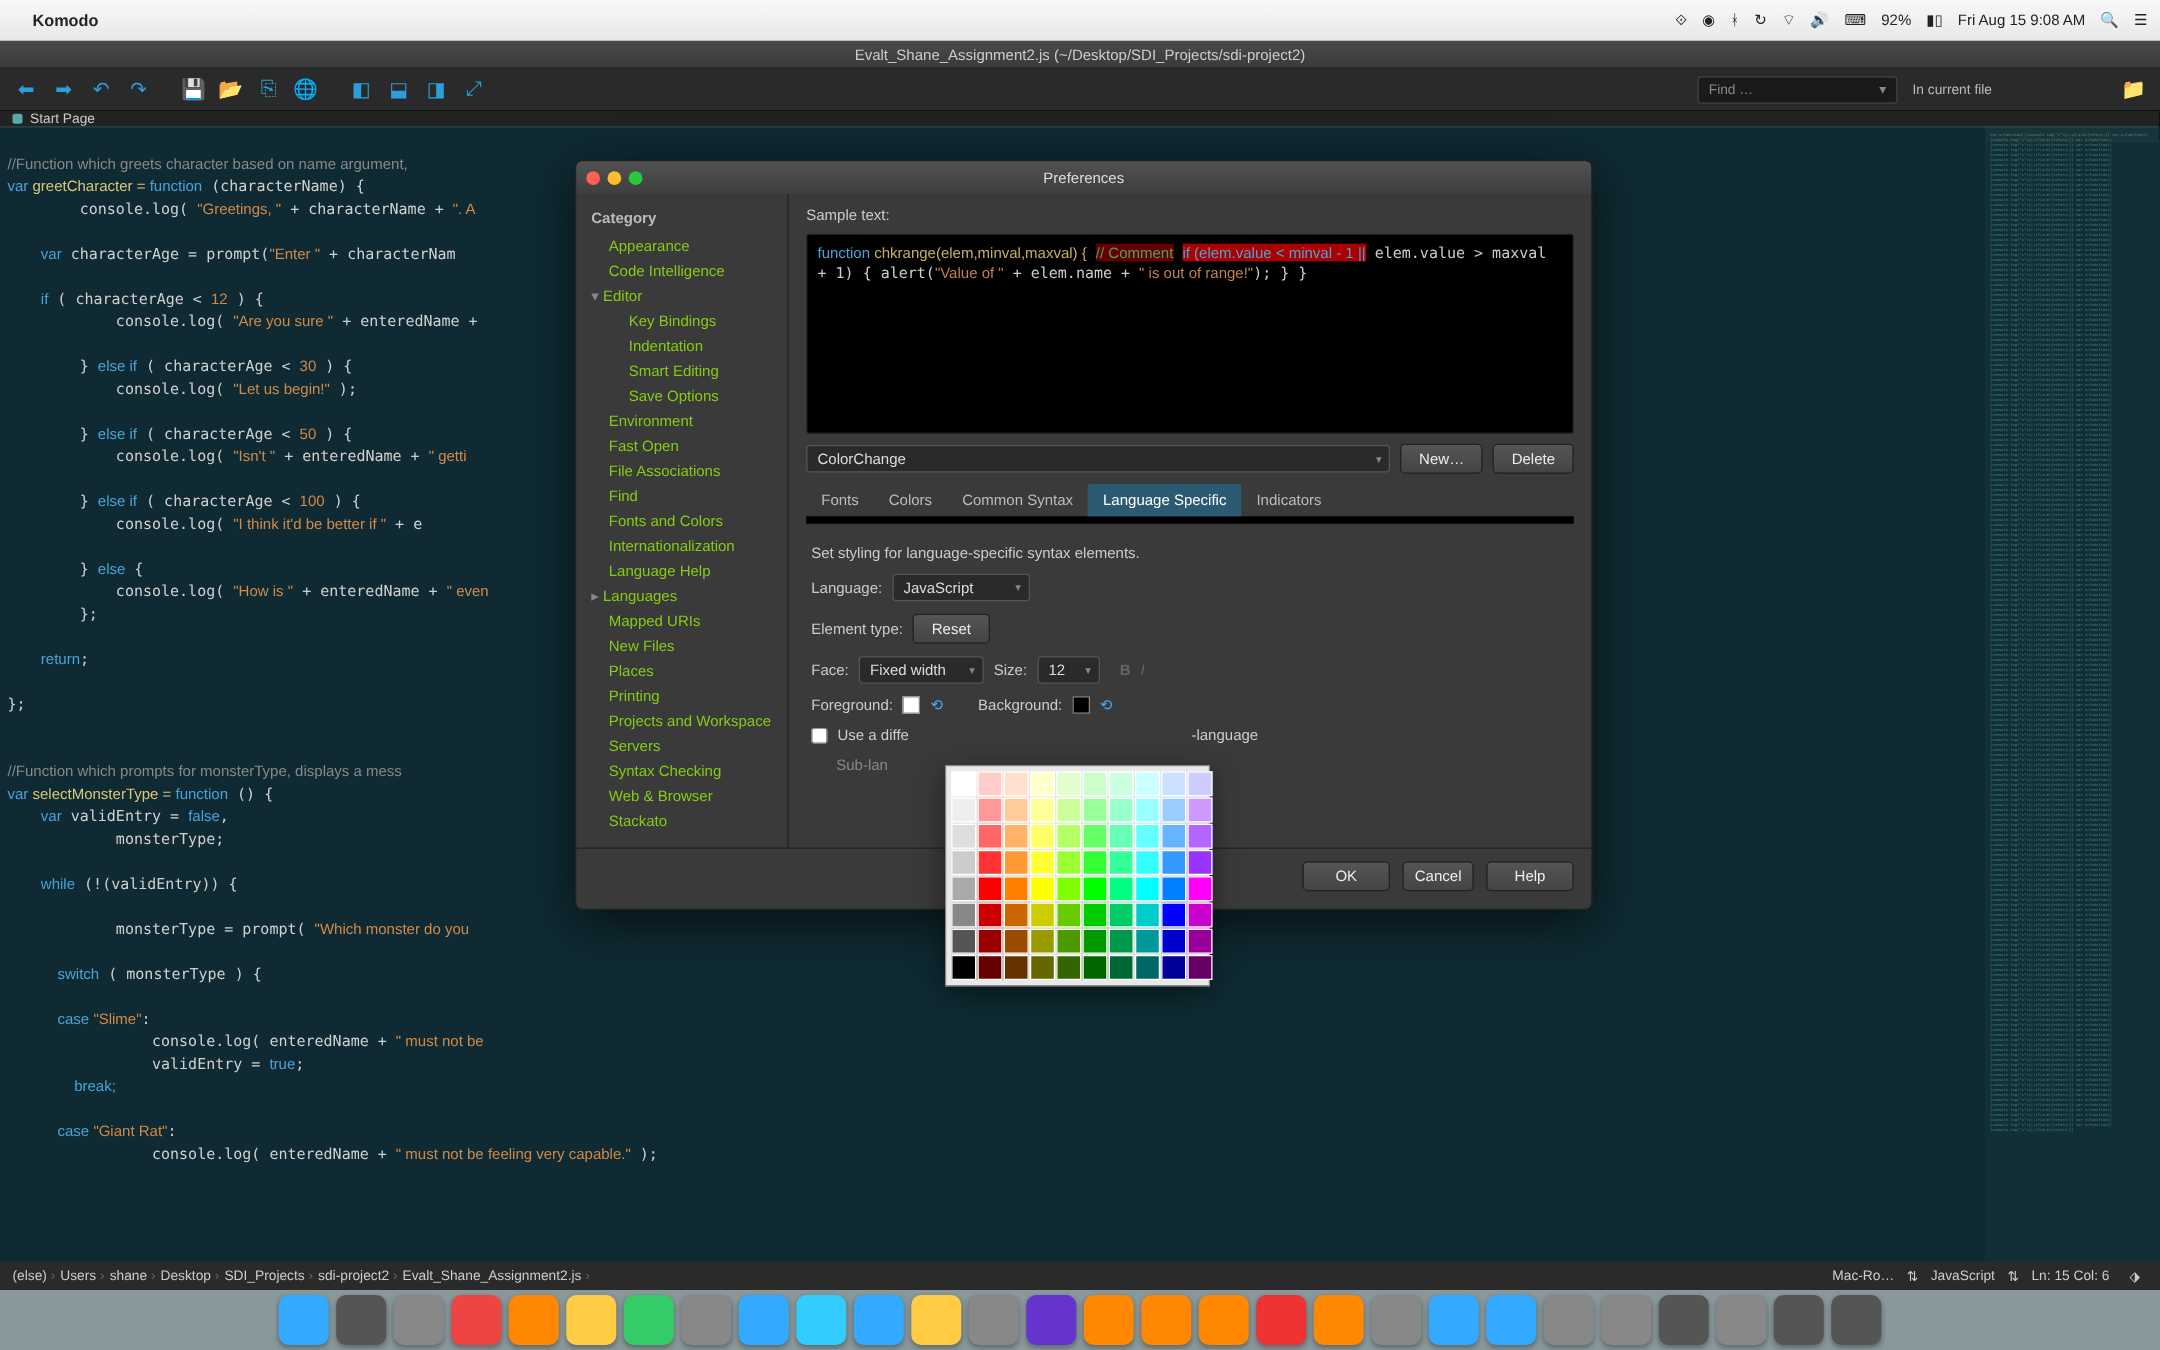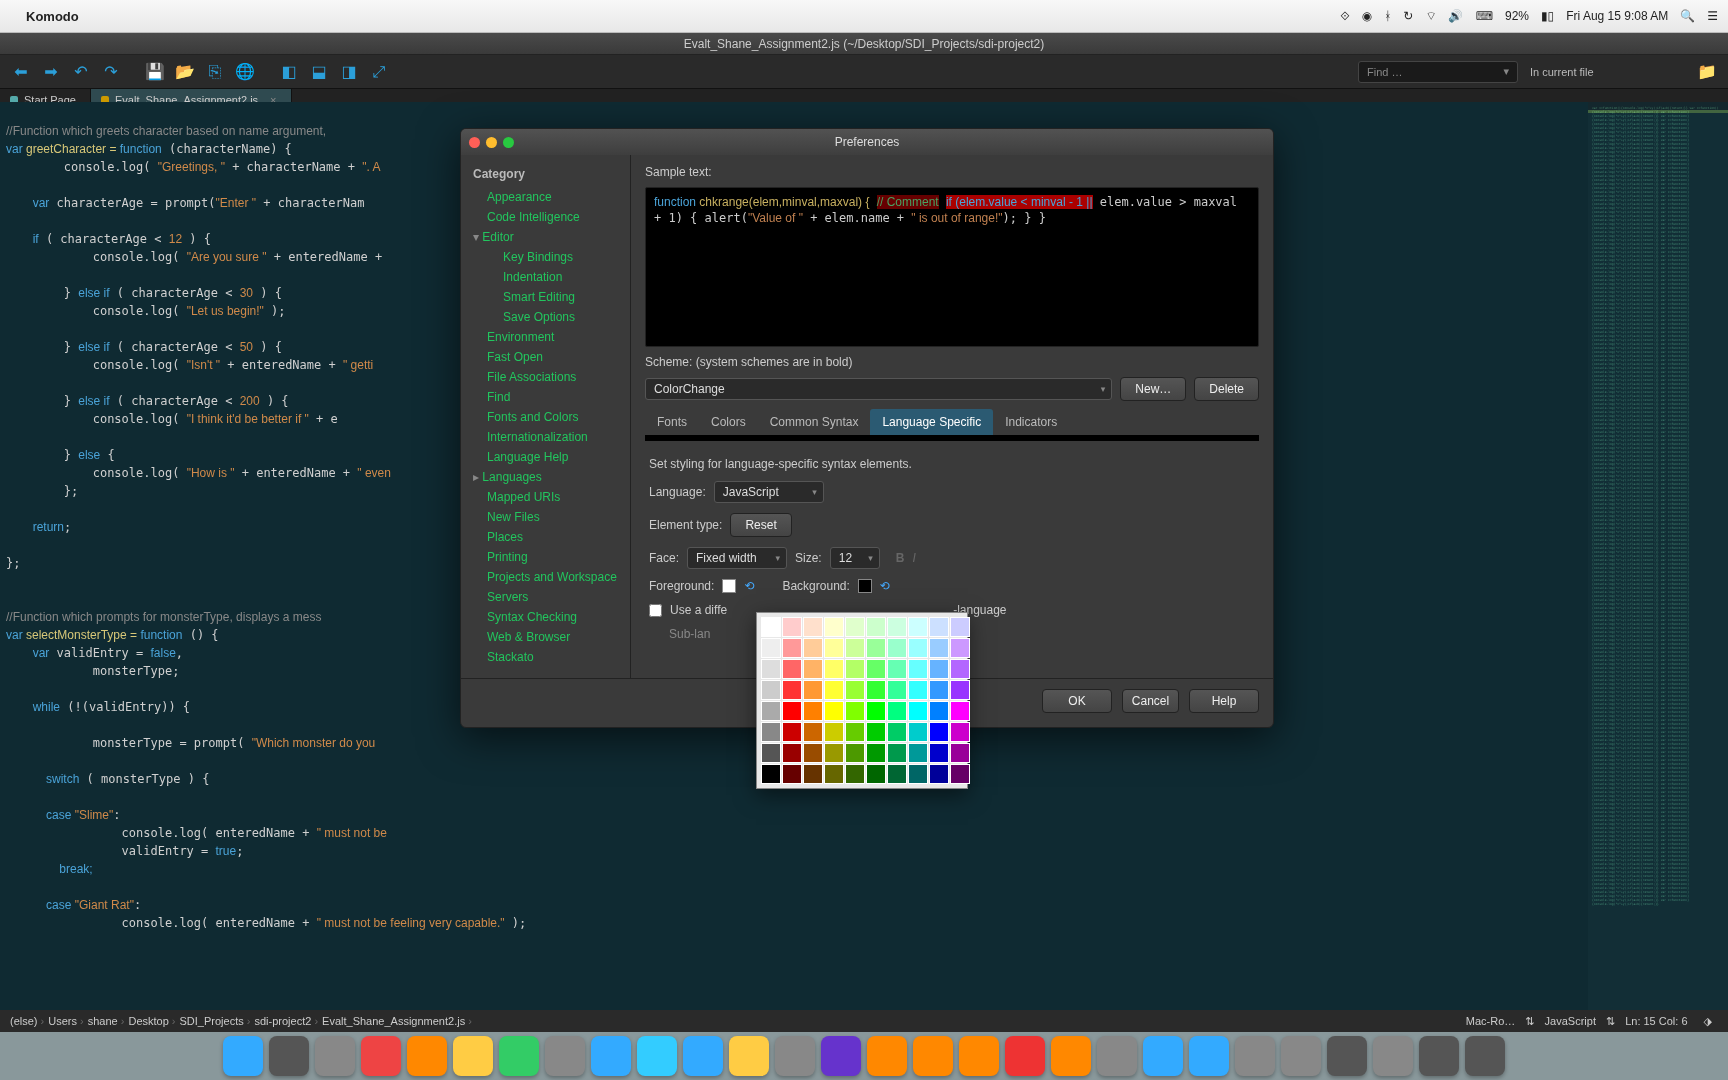--- a/index.html
+++ b/index.html
@@ -17,21 +17,21 @@
 
 
 .toolbar { height: 34px; background: #2a2a2a; display: flex; align-items: center; padding: 0 8px; gap: 4px; border-bottom: 1px solid #111; }
 .toolbar .tbtn { width: 26px; height: 26px; display: flex; align-items: center; justify-content: center; color: #2b9fd9; font-size: 16px; cursor: pointer; }
 .toolbar .sep { width: 10px; }
 .toolbar .spacer { flex: 1; }
 .toolbar .find { width: 160px; height: 22px; background: #1a1a1a; color: #888; border: 1px solid #444; border-radius: 3px; padding: 0 8px; font-size: 11px; display: flex; align-items: center; justify-content: space-between; }
 .toolbar .scope { color: #bbb; font-size: 11px; margin-left: 8px; width: 160px; }
 
 
-.tabs { height: 24px; background: #222; display: flex; align-items: stretch; border-bottom: 3px solid #bef264; }
+.tabs { height: 24px; background: #222; display: flex; align-items: stretch; border-bottom: 5px solid #bef264; flex-direction: column; }
 .tab { padding: 0 14px 0 10px; display: flex; align-items: center; font-size: 11px; color: #ccc; border-right: 1px solid #111; gap: 6px; }
 .tab.active { background: #2f4a50; }
 .tab .dot { width: 8px; height: 8px; background: #5aa; border-radius: 2px; }
 
 
 .editor { position: absolute; top: 102px; left: 0; right: 0; bottom: 70px; display: flex; }
 .gutter { width: 40px; background: #12323a; color: #6a8a92; font: 12px/18px Menlo, monospace; text-align: right; padding: 2px 6px 0 0; }
 .code { flex: 1; background: #0f2a32; color: #d0d0d0; font: 12px/18px Menlo, monospace; padding: 2px 0 0 6px; white-space: pre; overflow: hidden; }
 .minimap { width: 140px; background: #0f2a32; opacity: .7; font: 3px/4px monospace; color: #5a8; padding: 4px; overflow: hidden; }
 .c-com { color: #888; }
@@ -52,21 +52,21 @@
 
 
 .prefs { position: absolute; left: 460px; top: 128px; width: 814px; height: 600px; background: #3a3a3a; border: 1px solid #222; border-radius: 6px; box-shadow: 0 10px 40px rgba(0,0,0,.6); display: flex; flex-direction: column; overflow: hidden; }
 .prefs .phead { height: 26px; background: linear-gradient(#525252,#3e3e3e); display: flex; align-items: center; justify-content: center; color: #ddd; font-size: 12px; position: relative; }
 .prefs .traffic { position: absolute; left: 8px; display: flex; gap: 6px; }
 .prefs .traffic span { width: 11px; height: 11px; border-radius: 50%; display: block; }
 .prefs .tr-r { background: #ff5f57; } .prefs .tr-y { background: #ffbd2e; } .prefs .tr-g { background: #28c940; }
 .prefs .pbody { flex: 1; display: flex; overflow: hidden; }
 .prefs .pside { width: 170px; background: #3a3a3a; border-right: 1px solid #222; padding: 8px 4px; overflow-y: auto; }
 .prefs .pside .cath { color: #bbb; font-size: 12px; padding: 4px 8px 6px; font-weight: bold; }
-.prefs .pside .item { color: #22c55e; font-size: 12px; padding: 3px 8px 3px 22px; cursor: pointer; white-space: nowrap; }
+.prefs .pside .item { color: #84cc16; font-size: 12px; padding: 3px 8px 3px 22px; cursor: pointer; white-space: nowrap; }
 .prefs .pside .item.l1 { padding-left: 22px; }
 .prefs .pside .item.l2 { padding-left: 38px; }
 .prefs .pside .item.exp::before { content: "▾ "; color: #888; margin-left: -14px; }
 .prefs .pside .item.col::before { content: "▸ "; color: #888; margin-left: -14px; }
 .prefs .pmain { flex: 1; padding: 10px 14px; color: #ccc; font-size: 12px; display: flex; flex-direction: column; gap: 8px; overflow: hidden; }
 .sample { background: #000; border: 1px solid #222; border-radius: 2px; padding: 6px 8px; font: 12px/16px Menlo, monospace; height: 160px; }
 .sample .s-kw{color:#4aa3d8}.sample .s-id{color:#c8b060}.sample .s-cm{color:#4aa060;background:#600}.sample .s-str{color:#c08050}.sample .s-hl{background:#a00}
 .row { display: flex; align-items: center; gap: 8px; }
 .sel { background: #2a2a2a; border: 1px solid #555; color: #ddd; height: 22px; border-radius: 3px; padding: 0 20px 0 8px; font-size: 12px; position: relative; display: inline-flex; align-items: center; }
 .sel::after { content: "▾"; position: absolute; right: 6px; color: #888; font-size: 9px; }
@@ -155,21 +155,21 @@
 
 <span class="c-kw">        if</span> ( characterAge &lt; <span class="c-str">12</span> ) {
             console.log( <span class="c-str">"Are you sure "</span> + enteredName +
 
         } <span class="c-kw">else if</span> ( characterAge &lt; <span class="c-str">30</span> ) {
             console.log( <span class="c-str">"Let us begin!"</span> );
 
         } <span class="c-kw">else if</span> ( characterAge &lt; <span class="c-str">50</span> ) {
             console.log( <span class="c-str">"Isn't "</span> + enteredName + <span class="c-str">" getti</span>
 
-        } <span class="c-kw">else if</span> ( characterAge &lt; <span class="c-str">200</span> ) {
+        } <span class="c-kw">else if</span> ( characterAge &lt; <span class="c-str">100</span> ) {
             console.log( <span class="c-str">"I think it'd be better if "</span> + e
 
         } <span class="c-kw">else</span> {
             console.log( <span class="c-str">"How is "</span> + enteredName + <span class="c-str">" even</span>
         };
 
 <span class="c-kw">        return</span>;
 
 };
 
@@ -482,21 +482,20 @@
     </div>
     <div class="pmain">
       <div>Sample text:</div>
       <div class="sample" id="sample"><span class="s-kw">function</span><span class="s-id"> chkrange(elem,minval,maxval) {</span>
 <span class="s-cm">    // Comment</span>
 <span class="s-hl"><span class="s-kw">    if (elem.value &lt; minval - 1 ||</span></span>
         elem.value &gt; maxval + 1) {
         alert(<span class="s-str">"Value of "</span> + elem.name + <span class="s-str">" is out of range!"</span>);
     }
 }</div>
-      <div>Scheme: (system schemes are in bold)</div>
       <div class="row">
         <div class="sel" style="flex:1">
             <span>ColorChange</span>
           </div>
         <div class="btn">New…</div>
         <div class="btn">Delete</div>
       </div>
       <div class="tabs2">
         <div class="t2">Fonts</div>
         <div class="t2">Colors</div>

